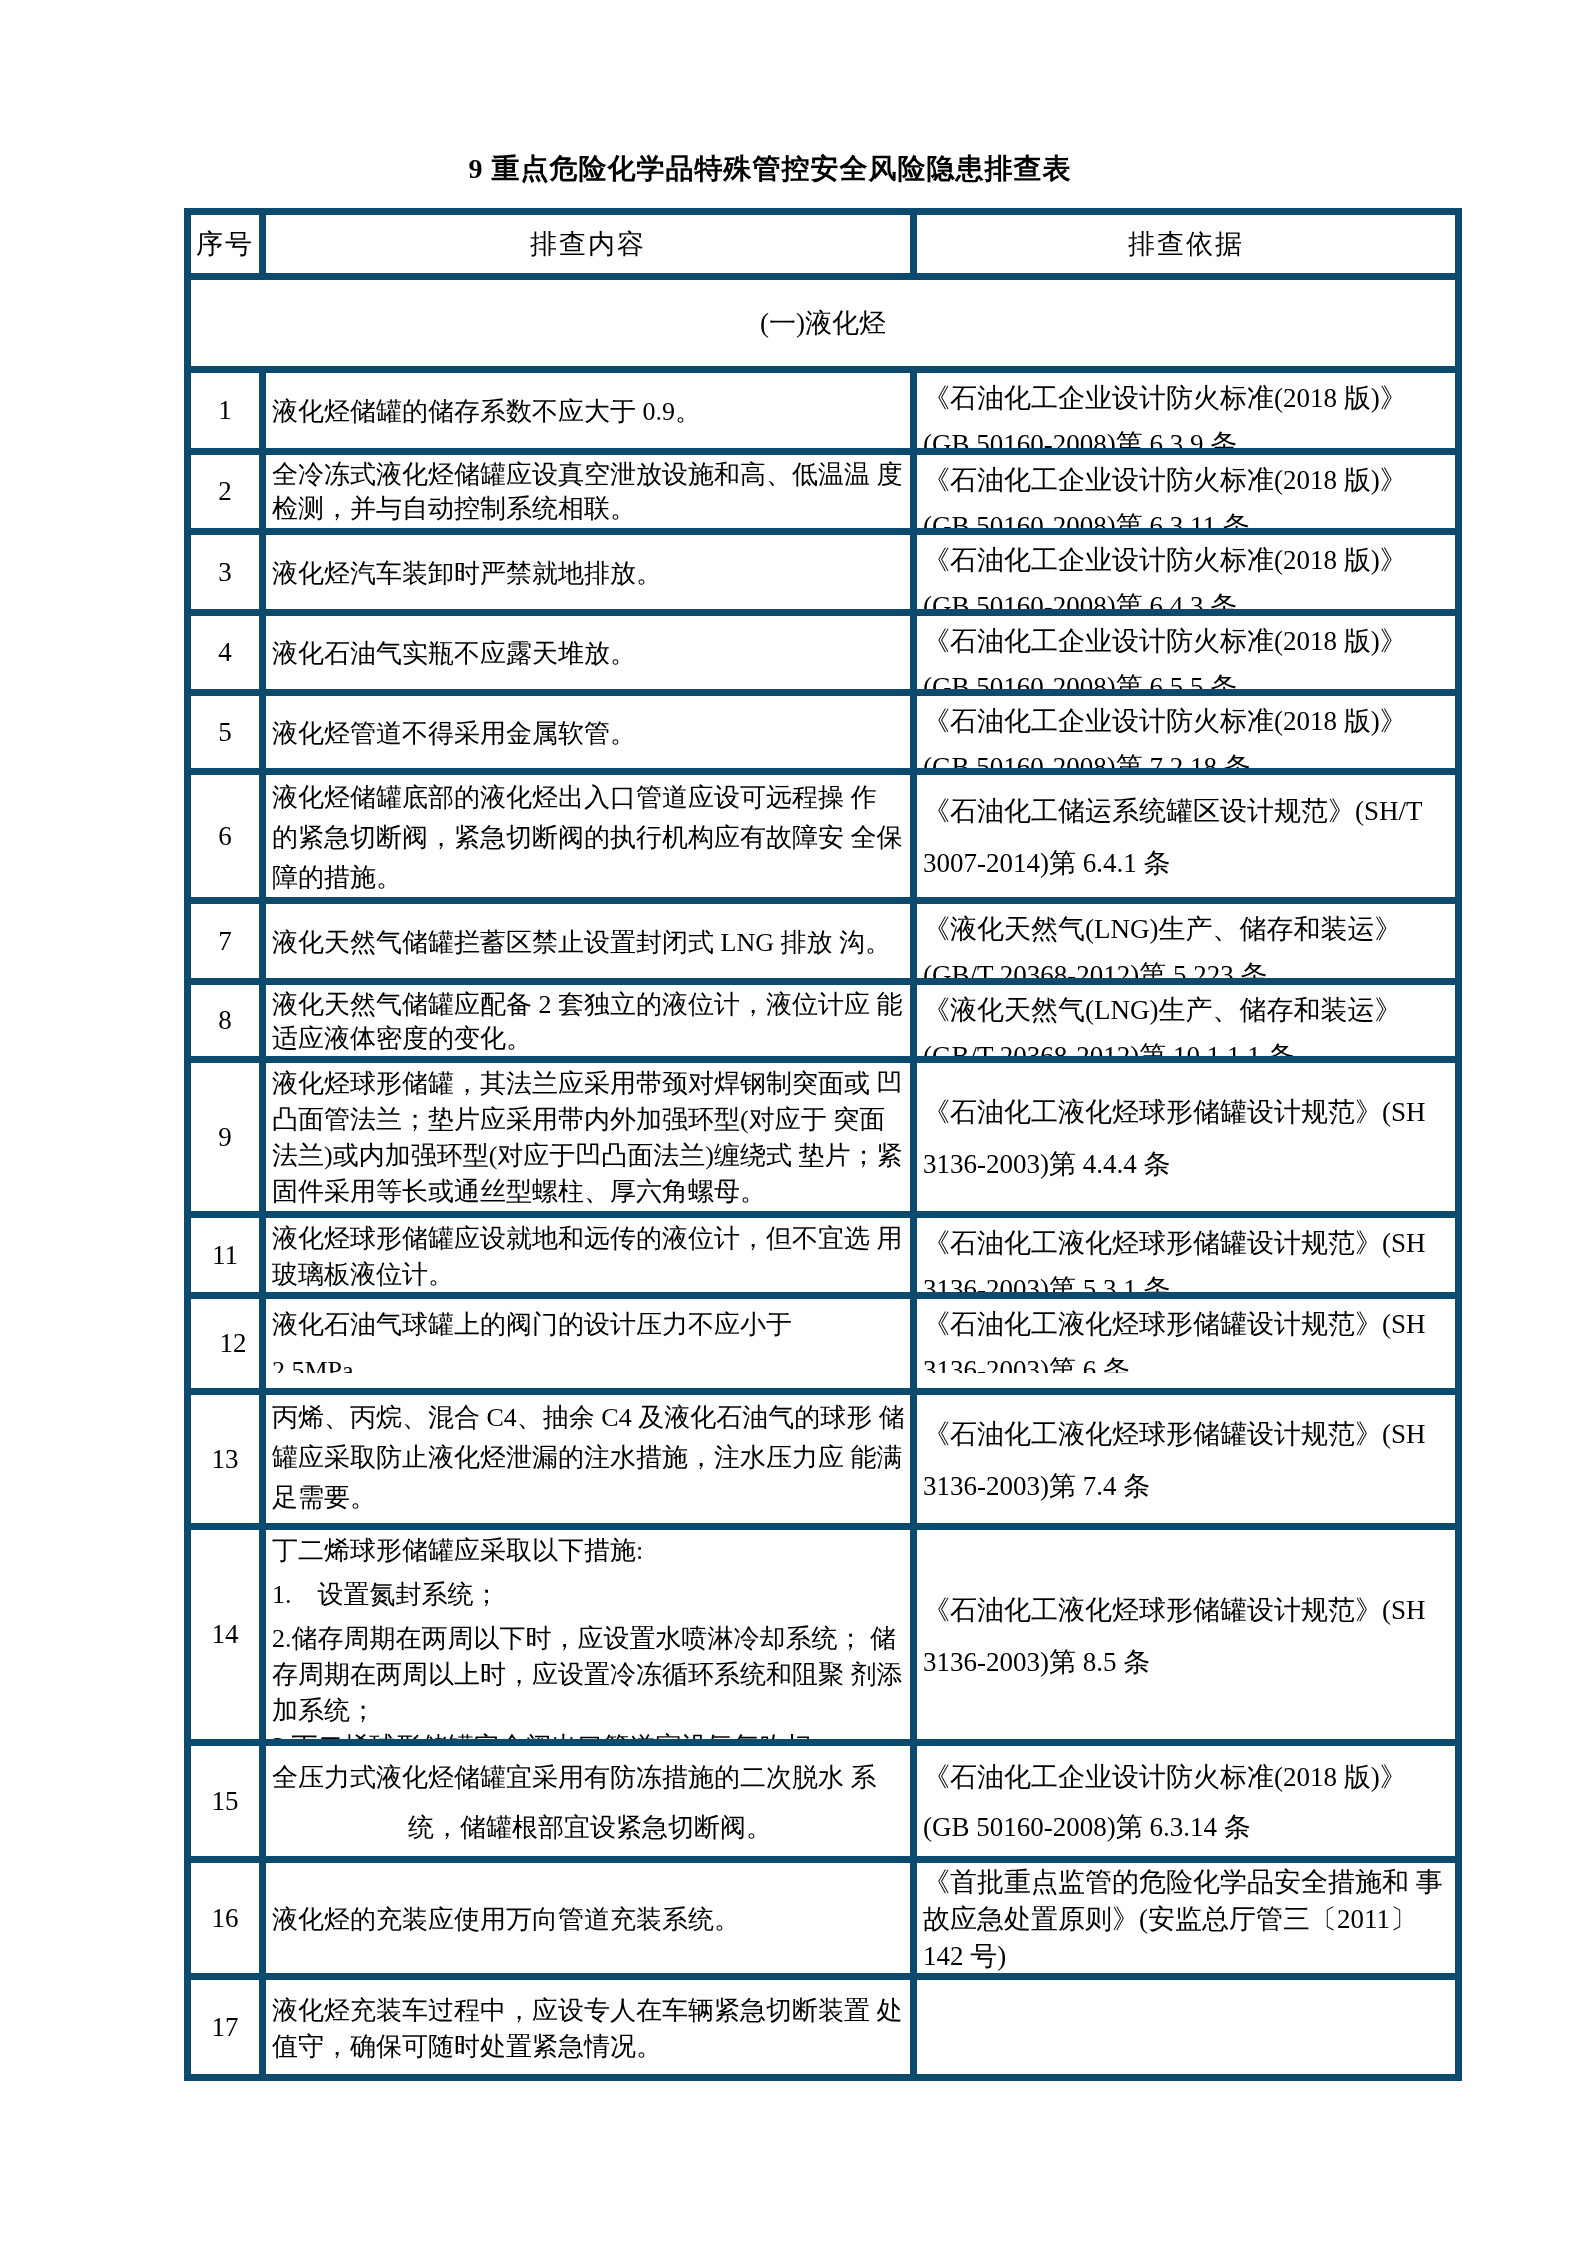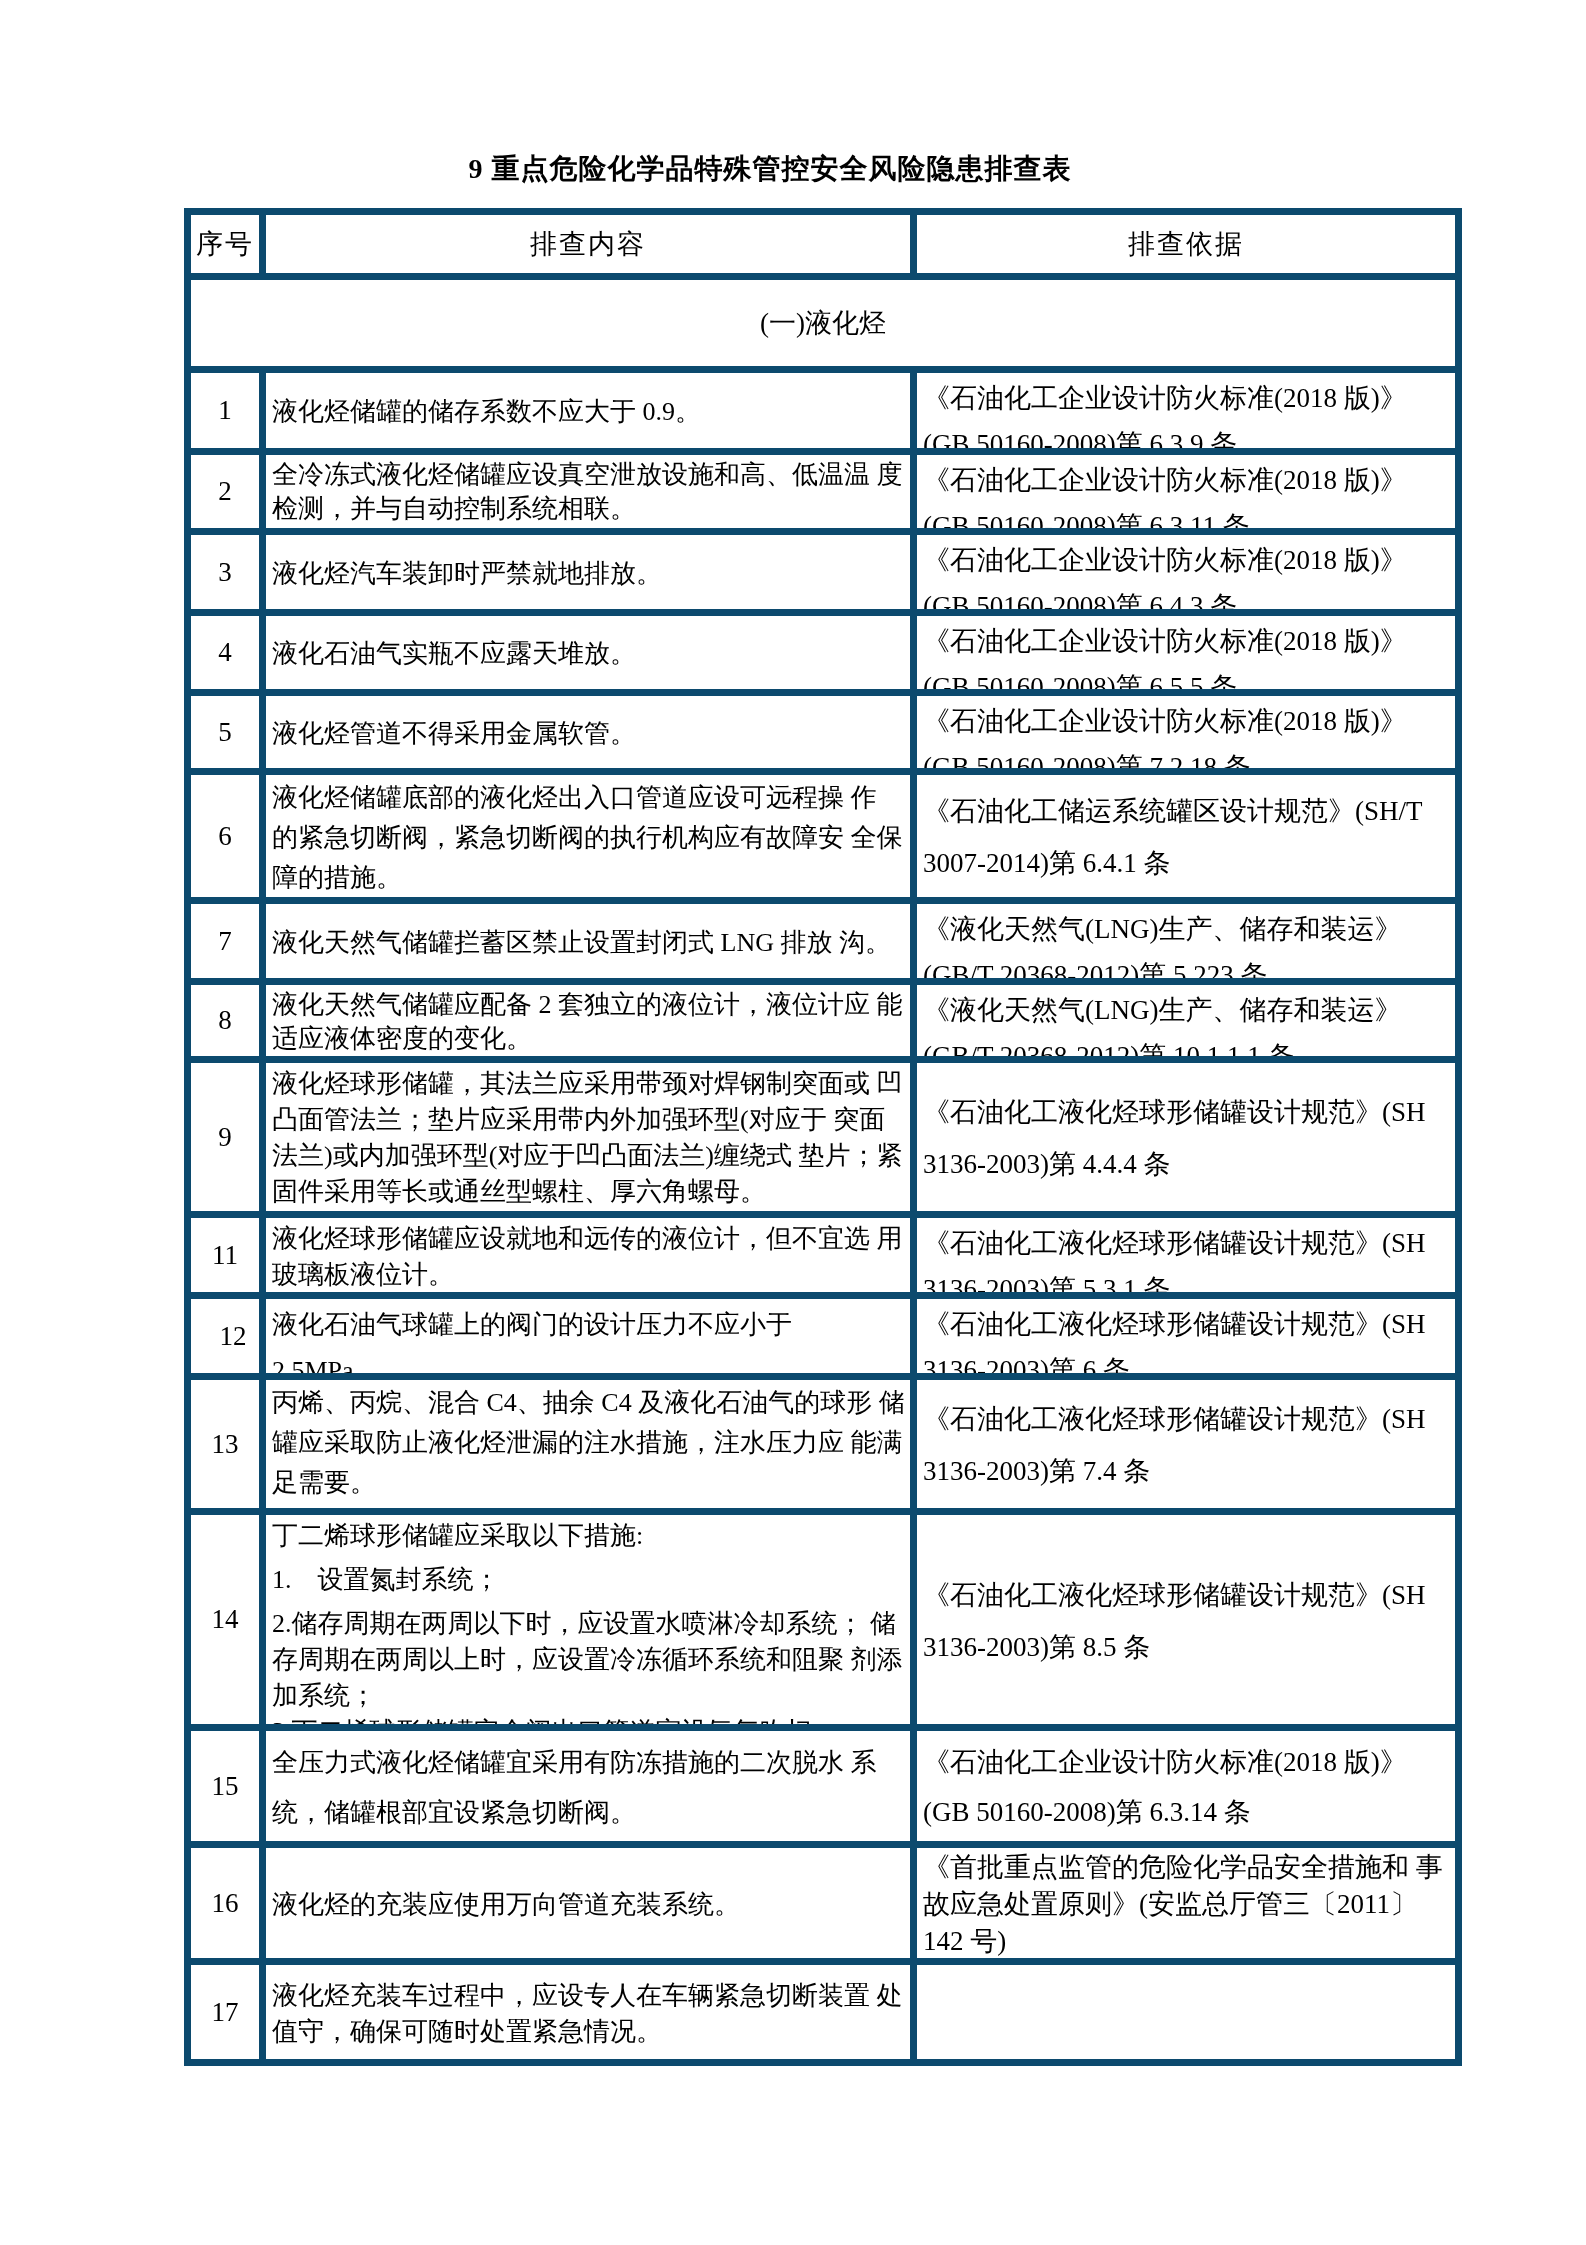--- a/index.html
+++ b/index.html
@@ -238,21 +238,21 @@
           </td>
           <td>
             <div class="box basis-box" style="height: 72px;">
               <div class="line" style="line-height: 46px;">《石油化工液化烃球形储罐设计规范》(SH</div>
               <div class="line" style="line-height: 46px;">3136-2003)第 5.3.1 条</div>
             </div>
           </td>
         </tr>
         <tr>
           <td>
-            <div class="numbox" style="height: 74px; margin-left: 16px;">12</div>
+            <div class="numbox" style="height: 89px; margin-left: 16px;">12</div>
           </td>
           <td>
             <div class="box content-box" style="height: 71px;">
               <div class="line" style="line-height: 46px;">液化石油气球罐上的阀门的设计压力不应小于</div>
               <div class="line" style="line-height: 46px;">2.5MPa。</div>
             </div>
           </td>
           <td>
             <div class="box basis-box" style="height: 72px;">
               <div class="line" style="line-height: 46px;">《石油化工液化烃球形储罐设计规范》(SH</div>
@@ -301,21 +301,21 @@
             </div>
           </td>
         </tr>
         <tr>
           <td>
             <div class="numbox" style="height: 110px;">15</div>
           </td>
           <td>
             <div class="box content-box mid" style="height: 107px;">
               <div class="line" style="line-height: 50px;">全压力式液化烃储罐宜采用有防冻措施的二次脱水 系</div>
-              <div class="line" style="line-height: 50px;">统，储罐根部宜设紧急切断阀。</div>
+              <div class="line" style="line-height: 50px; text-align: center;">统，储罐根部宜设紧急切断阀。</div>
             </div>
           </td>
           <td>
             <div class="box basis-box mid" style="height: 108px;">
               <div class="line" style="line-height: 50px;">《石油化工企业设计防火标准(2018 版)》</div>
               <div class="line" style="line-height: 50px;">(GB 50160-2008)第 6.3.14 条</div>
             </div>
           </td>
         </tr>
         <tr>

